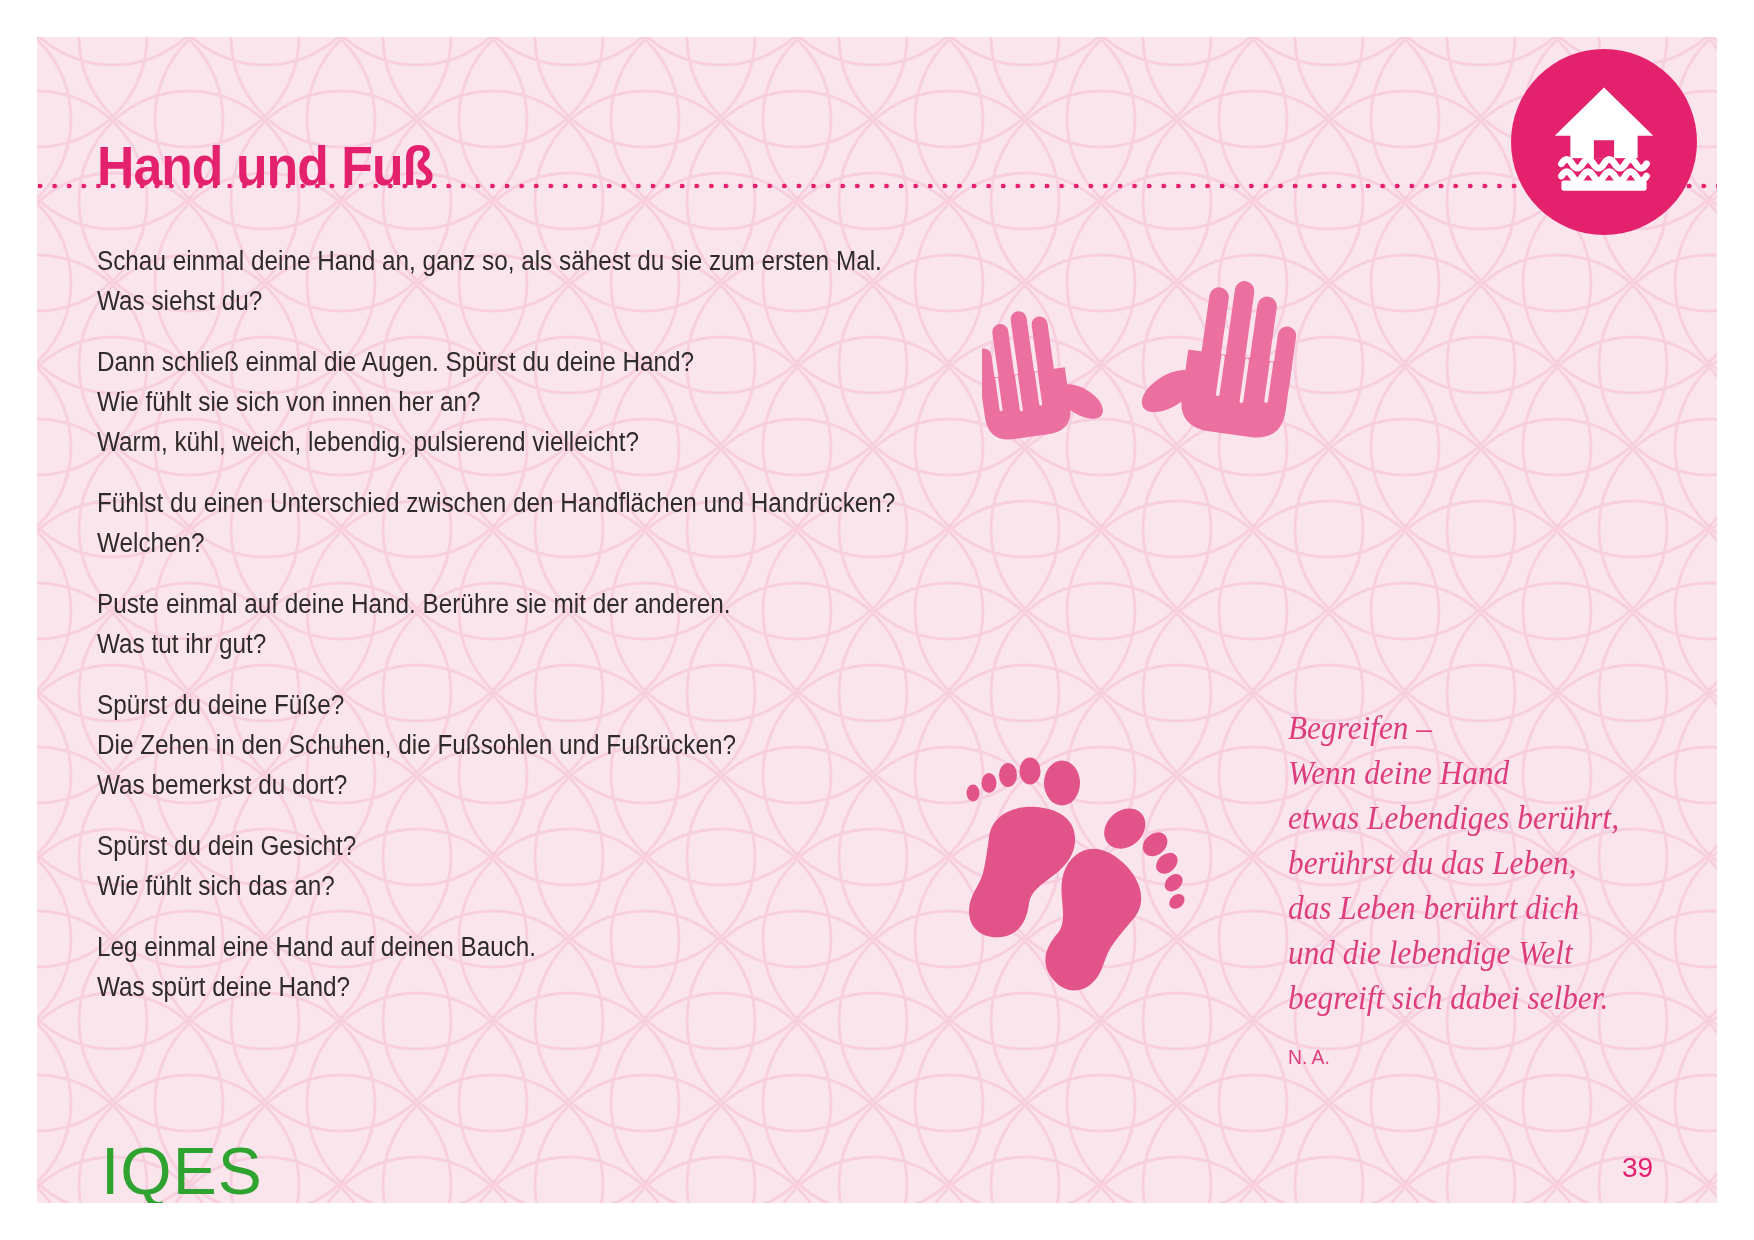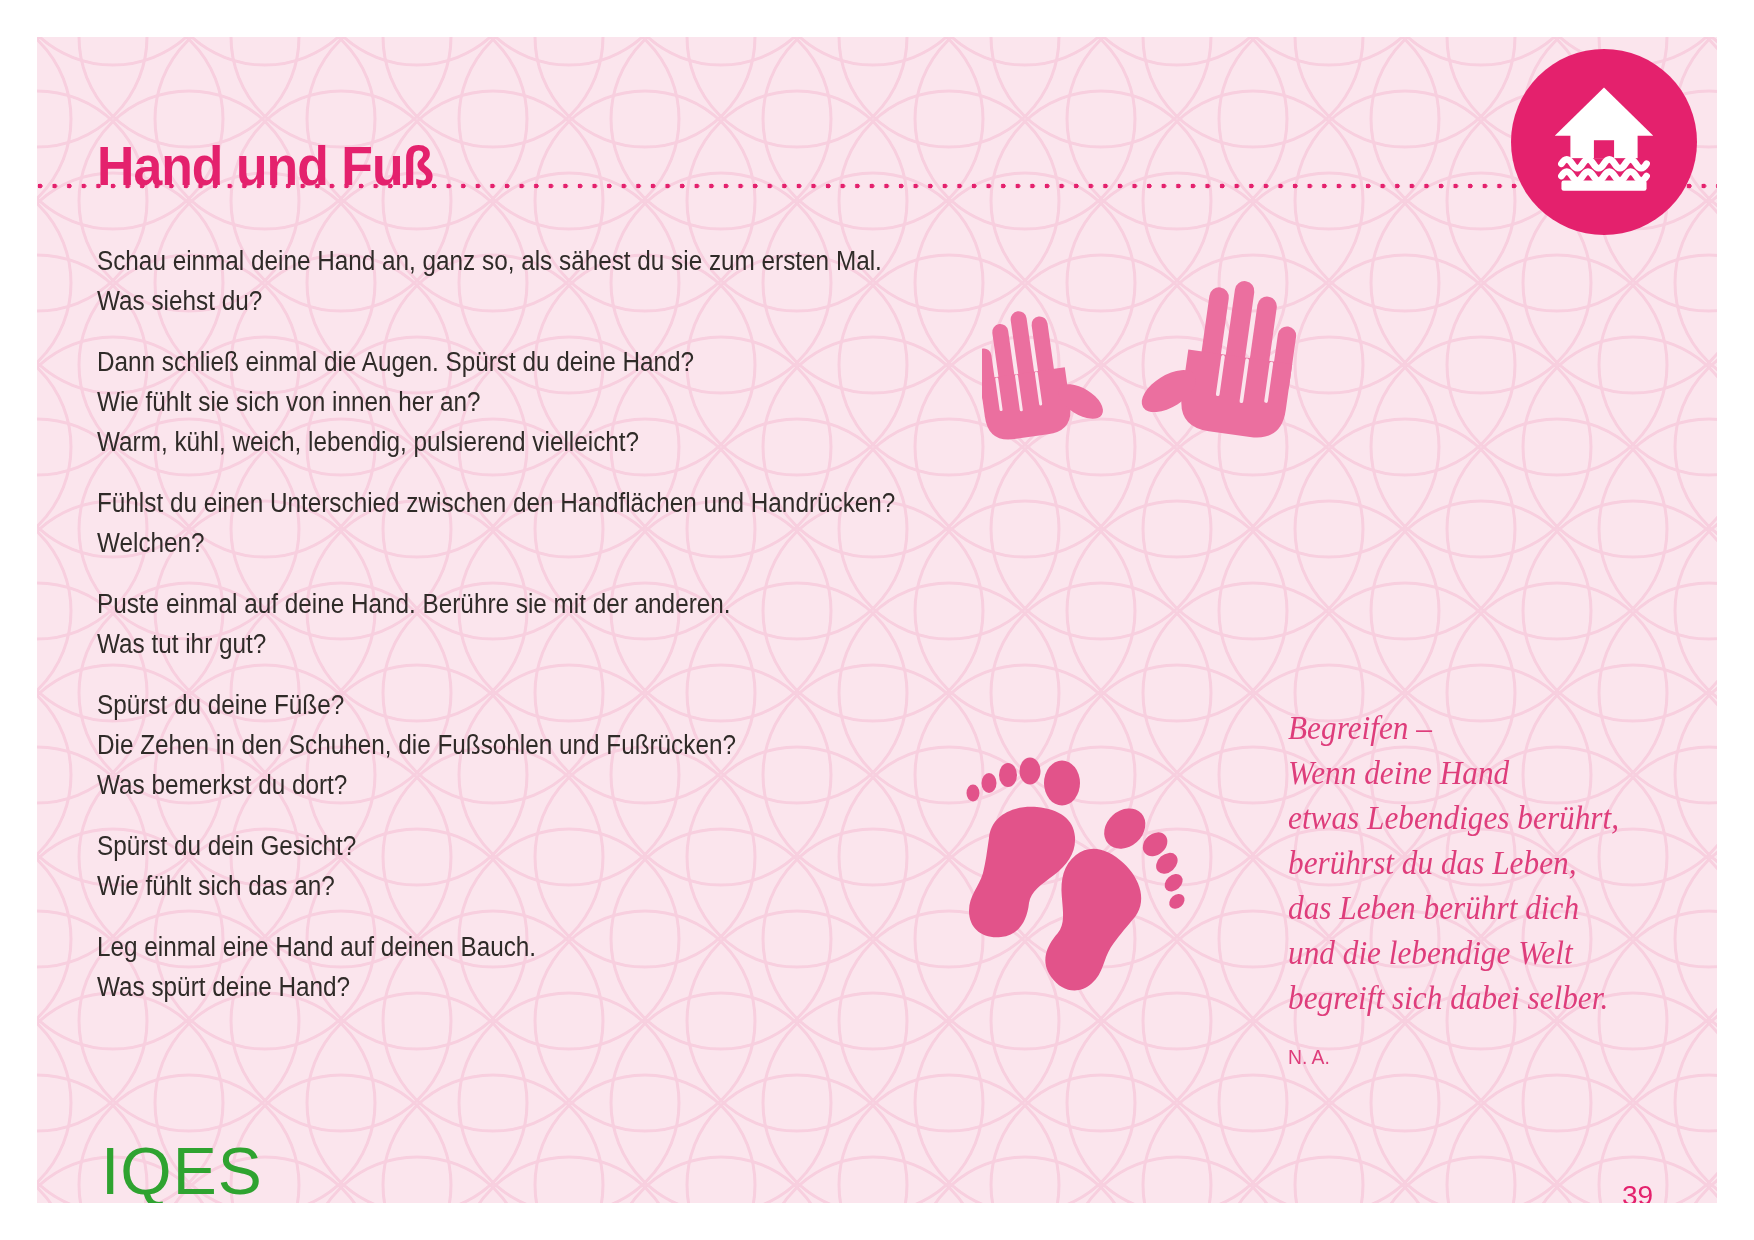--- a/index.html
+++ b/index.html
@@ -45,21 +45,21 @@
     font-size:21px; color:#de3d7b;
   }
   .hands{position:absolute;left:945px;top:240px;}
   .feet{position:absolute;left:903px;top:708px;}
   .logo{
     position:absolute; left:64px; top:1096px;
     font-size:66px; color:#2fa330; letter-spacing:1px; font-weight:400;
   }
   .page-number{
     position:absolute; left:1585px; top:1115px;
-    font-size:28px; color:#e4216d;margin-top:28px;
+    font-size:28px; color:#e4216d;
   }
 </style>
 </head>
 <body>
 
 <div class="card">
 
   <svg class="pattern" width="1680" height="1166">
     <defs>
       <pattern id="circ" width="152" height="164" patternUnits="userSpaceOnUse">

